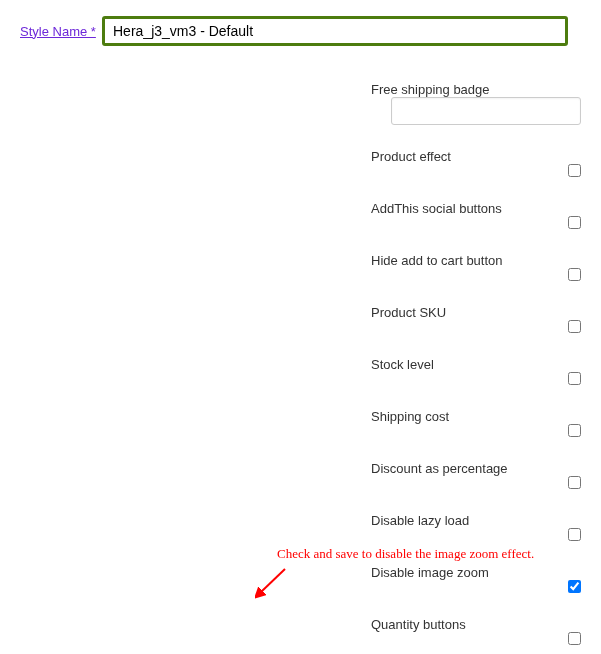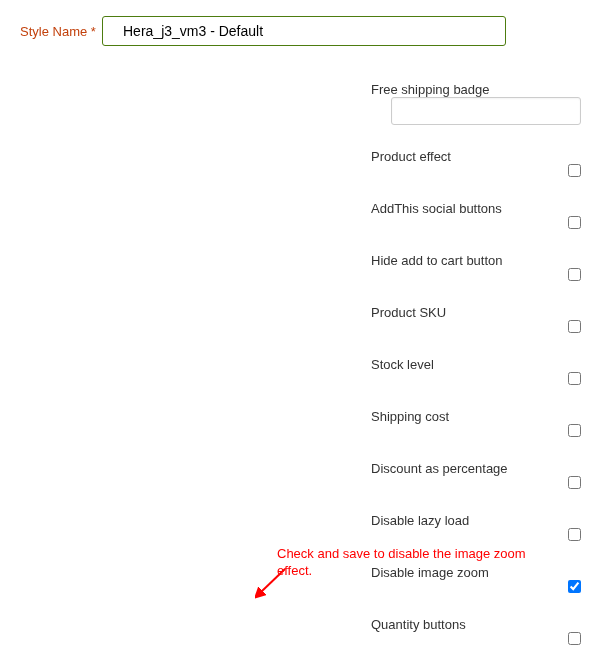--- a/index.html
+++ b/index.html
@@ -26,31 +26,32 @@
     .text-input {
       width: 190px;
       height: 28px;
       border: 1px solid #ccc;
       border-radius: 3px;
       padding: 0 8px;
       font-size: 13px;
       box-shadow: inset 0 1px 2px rgba(0,0,0,0.05);
     }
     .style-name-input {
-      width: 404px;
+      width: 466px;
       height: 30px;
-      border: 1px solid #4d7c0f;
+      border: 3px solid #4d7c0f;
       border-radius: 3px;
-      padding: 0 20px;
+      padding: 0 8px;
       font-size: 14px;
     }
     .style-name-label {
       width: 82px;
       flex-shrink: 0;
-      color: #c2410c;
+      color: #6d28d9;
+      text-decoration: underline;
     }
     .tabs {
       display: flex;
       border-bottom: 1px solid #ddd;
       margin-bottom: 20px;
       position: relative;
     }
     .tab {
       padding: 9px 14px;
       color: #0088cc;
@@ -91,20 +92,21 @@
       color: #ff0000;
       font-size: 13px;
       line-height: 1.3;
       position: absolute;
     }
     .annotation-text {
       position: absolute;
       left: 257px;
       top: 530px;
       width: 280px;
+      font-family: Liberation Serif, serif;
     }
     .arrow-svg {
       position: absolute;
       left: 235px;
       top: 548px;
       pointer-events: none;
     }
     .container {
       position: relative;
     }

